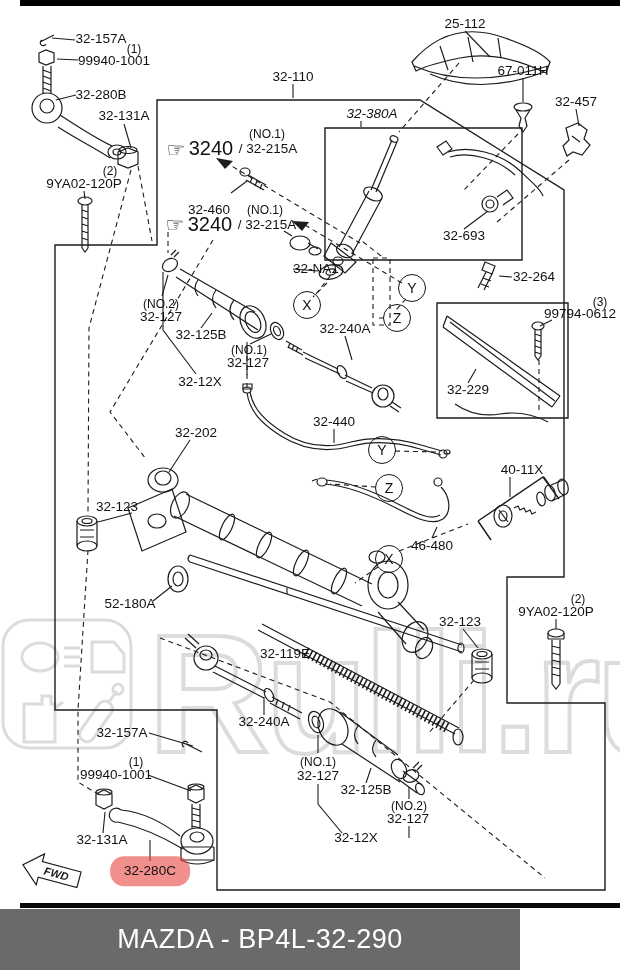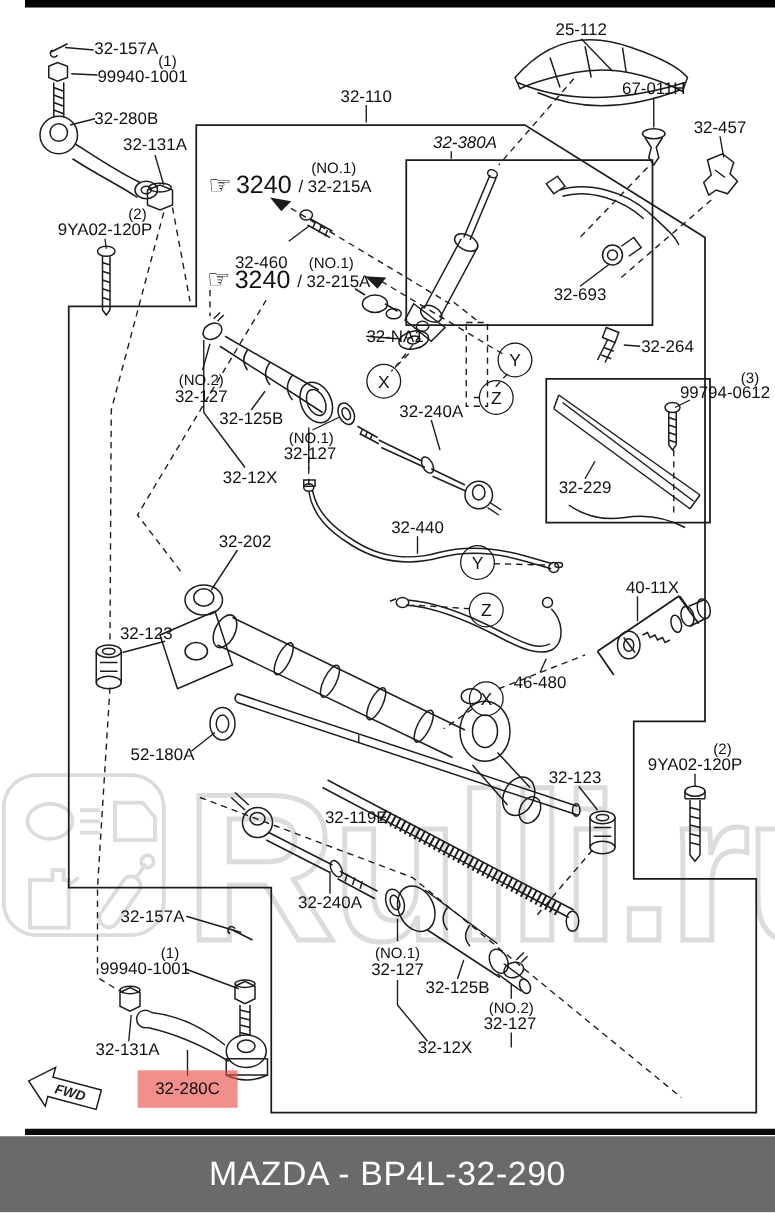--- a/index.html
+++ b/index.html
@@ -12,21 +12,21 @@
   .wm-logo{position:absolute;left:0;top:612px;}
   svg.art{position:absolute;left:0;top:0;}
   .layer{position:absolute;left:0;top:0;width:620px;height:970px;}
   .plabel{position:absolute;transform:translate(-50%,-50%);font-size:13.5px;
           white-space:nowrap;line-height:1;}
   .plabel.hl{background:rgba(233,75,70,0.62);padding:8px 14px;}
   .refcircle{position:absolute;width:26px;height:26px;border:1.6px solid #151515;
              border-radius:50%;transform:translate(-50%,-50%);display:flex;
              align-items:center;justify-content:center;font-size:14px;background:rgba(255,255,255,0.0);}
   .hand{position:absolute;transform:translate(-50%,-50%);font-size:21px;line-height:1;}
-  .footer{position:absolute;left:0;top:909px;width:620px;height:61px;background:#6a6a6a;
+  .footer{position:absolute;left:0;top:909px;width:520px;height:61px;background:#6a6a6a;
           display:flex;align-items:center;justify-content:center;gap:42px;}
   .footer span{color:#fff;font-size:27px;letter-spacing:0.5px;}
   .footline{position:absolute;left:20px;top:903px;width:600px;height:5px;background:#0a0a0a;}
 </style>
 </head>
 <body>
 
 <div class="stage">
 
   <div class="watermark">Rulli.ru</div>
@@ -371,21 +371,21 @@
       <div class="plabel" style="left: 130px; top: 604px;">52-180A</div>
       <div class="plabel" style="left: 285px; top: 635px; margin-top: 19px;">32-119E</div>
       <div class="plabel" style="left: 460px; top: 622px;">32-123</div>
       <div class="plabel" style="left: 578px; top: 599px; font-size: 12px;">(2)</div>
       <div class="plabel" style="left: 556px; top: 612px;">9YA02-120P</div>
       <div class="plabel" style="left: 264px; top: 722px;">32-240A</div>
       <div class="plabel" style="left: 122px; top: 733px;">32-157A</div>
       <div class="plabel" style="left: 136px; top: 762px; font-size: 12px;">(1)</div>
       <div class="plabel" style="left: 116px; top: 775px;">99940-1001</div>
       <div class="plabel" style="left: 102px; top: 840px;">32-131A</div>
-      <div class="plabel hl" style="left: 150px; top: 871px;">32-280C</div>
+      <div class="plabel hl" style="left: 150px; top: 871px; border-radius: 14px;">32-280C</div>
       <div class="plabel" style="left: 318px; top: 762px; font-size: 12px;">(NO.1)</div>
       <div class="plabel" style="left: 318px; top: 776px;">32-127</div>
       <div class="plabel" style="left: 366px; top: 790px;">32-125B</div>
       <div class="plabel" style="left: 409px; top: 806px; font-size: 12px;">(NO.2)</div>
       <div class="plabel" style="left: 408px; top: 819px;">32-127</div>
       <div class="plabel" style="left: 356px; top: 838px;">32-12X</div>
       <div class="refcircle" style="left: 307px; top: 305px;">X</div>
       <div class="refcircle" style="left: 412px; top: 288px;">Y</div>
       <div class="refcircle" style="left: 397px; top: 318px;">Z</div>
       <div class="refcircle" style="left: 382px; top: 450px;">Y</div>

